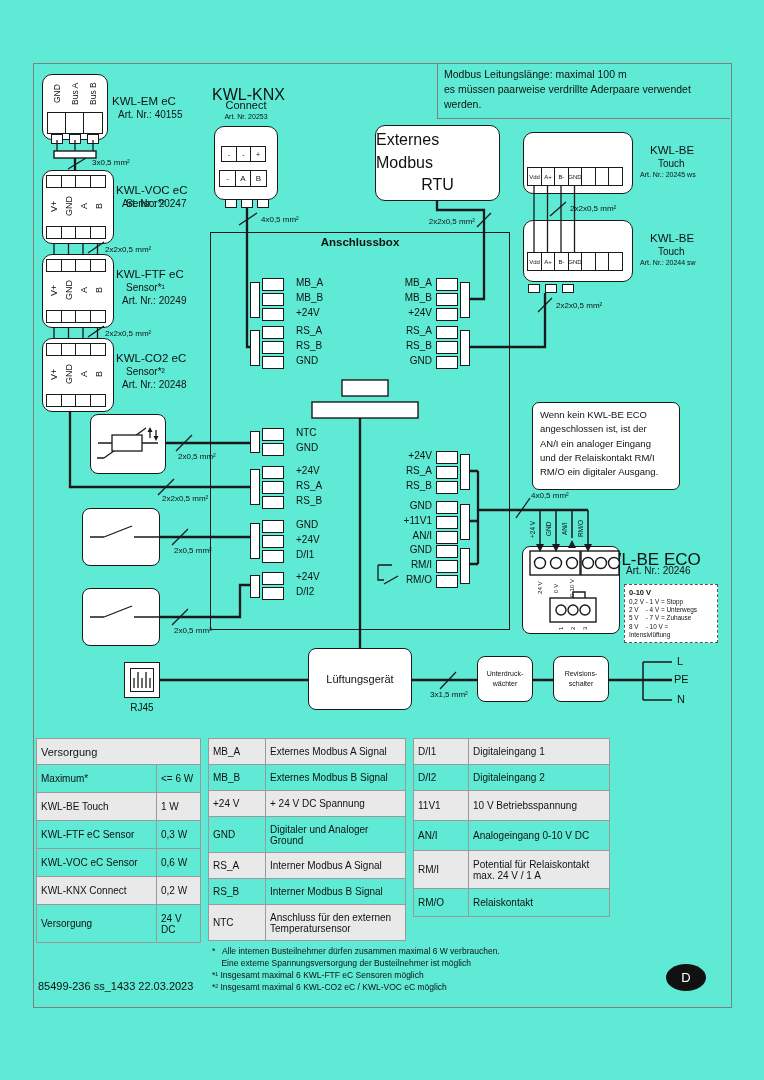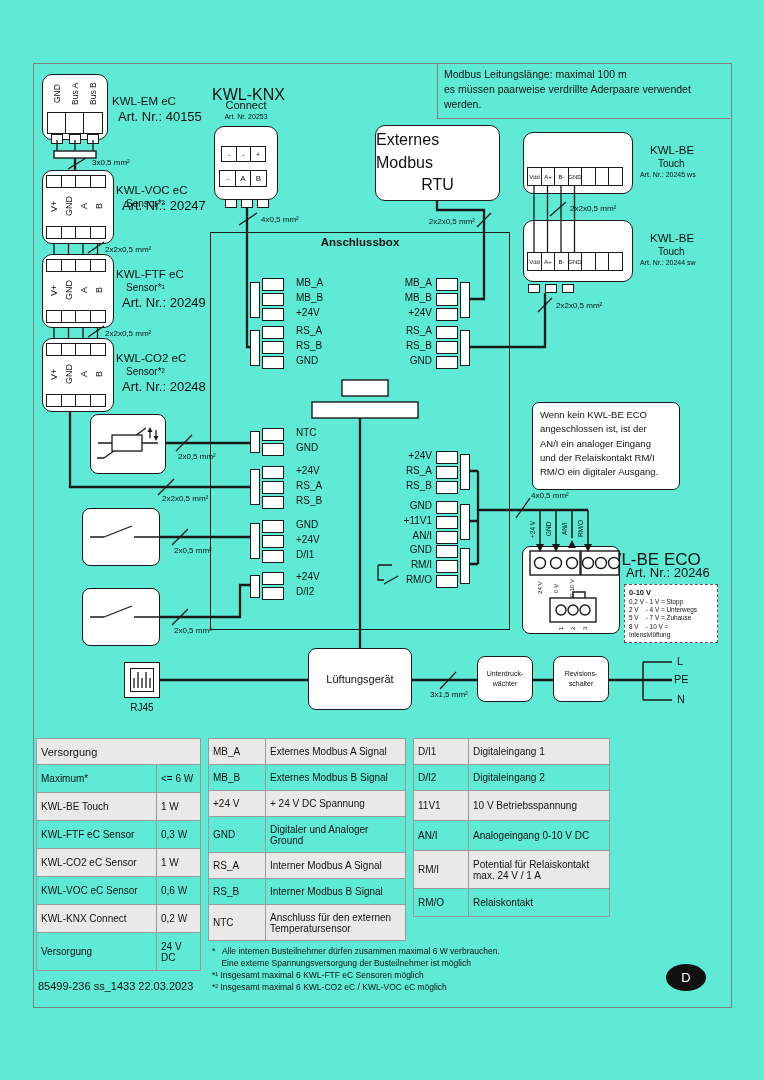--- a/index.html
+++ b/index.html
@@ -3,21 +3,21 @@
 <meta charset="utf-8">
 <style>
   html,body{margin:0;padding:0;background:#fff;}
   .page{position:relative;width:764px;height:1080px;background:#5eead4;overflow:hidden;
         font-family:Liberation Sans, sans-serif;color:#111;}
   .frame{position:absolute;border:1px solid #808080;}
   .rbox{position:absolute;border:1.6px solid #1a1a1a;border-radius:10px;background:#fff;box-sizing:border-box;}
   .lab{position:absolute;white-space:nowrap;font-size:10px;color:#111;}
   .r{text-align:right;}
   .c{text-align:center;}
-  .art{position:absolute;font-size:13px;white-space:nowrap;color:#111;}
+  .art{position:absolute;font-size:10px;white-space:nowrap;color:#111;}
   .cab{position:absolute;font-size:8px;white-space:nowrap;color:#111;background:transparent;}
   .vt{position:absolute;writing-mode:vertical-rl;transform:rotate(180deg);display:flex;
       align-items:center;justify-content:center;color:#111;}
   .cells{position:absolute;display:flex;}
   .cells>*{box-sizing:border-box;width:var(--cw);height:var(--ch);margin-left:-1.5px;border:1.5px solid #1a1a1a;
       background:#fff;display:flex;align-items:center;justify-content:center;font-style:normal;}
   .cells>*:first-child{margin-left:0;}
   .cells.gap{gap:var(--g);}
   .cells.gap>*{margin-left:0;border-width:1.2px;}
   .vcells{position:absolute;display:flex;flex-direction:column;gap:2px;}
@@ -377,24 +377,20 @@
           <td>Maximum*</td>
           <td>&lt;= 6 W</td>
         </tr>
     <tr class="sh" style="height:28px;">
           <td>KWL-BE Touch</td>
           <td>1 W</td>
         </tr>
     <tr style="height:28px;">
           <td>KWL-FTF eC Sensor</td>
           <td>0,3 W</td>
-        </tr>
-    <tr class="sh" style="height:28px;">
-          <td>KWL-CO2 eC Sensor</td>
-          <td>1 W</td>
         </tr>
     <tr style="height:28px;">
           <td>KWL-VOC eC Sensor</td>
           <td>0,6 W</td>
         </tr>
     <tr class="sh" style="height:28px;">
           <td>KWL-KNX Connect</td>
           <td>0,2 W</td>
         </tr>
     <tr style="height:38px;">

